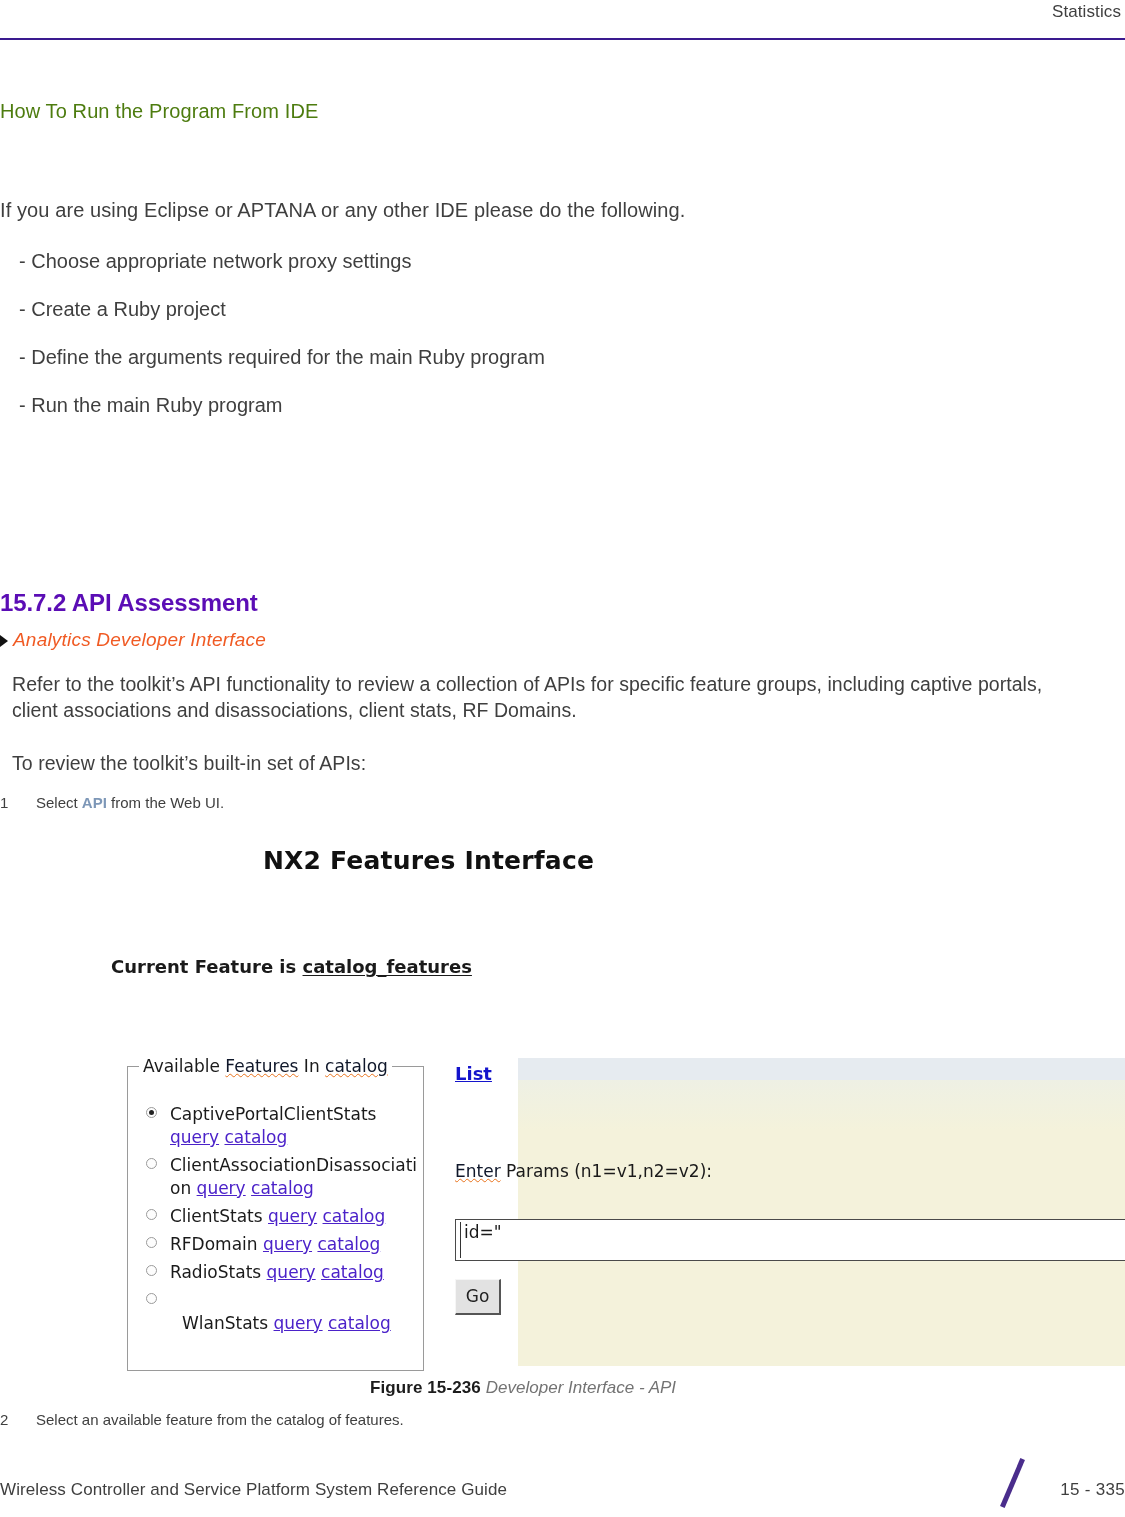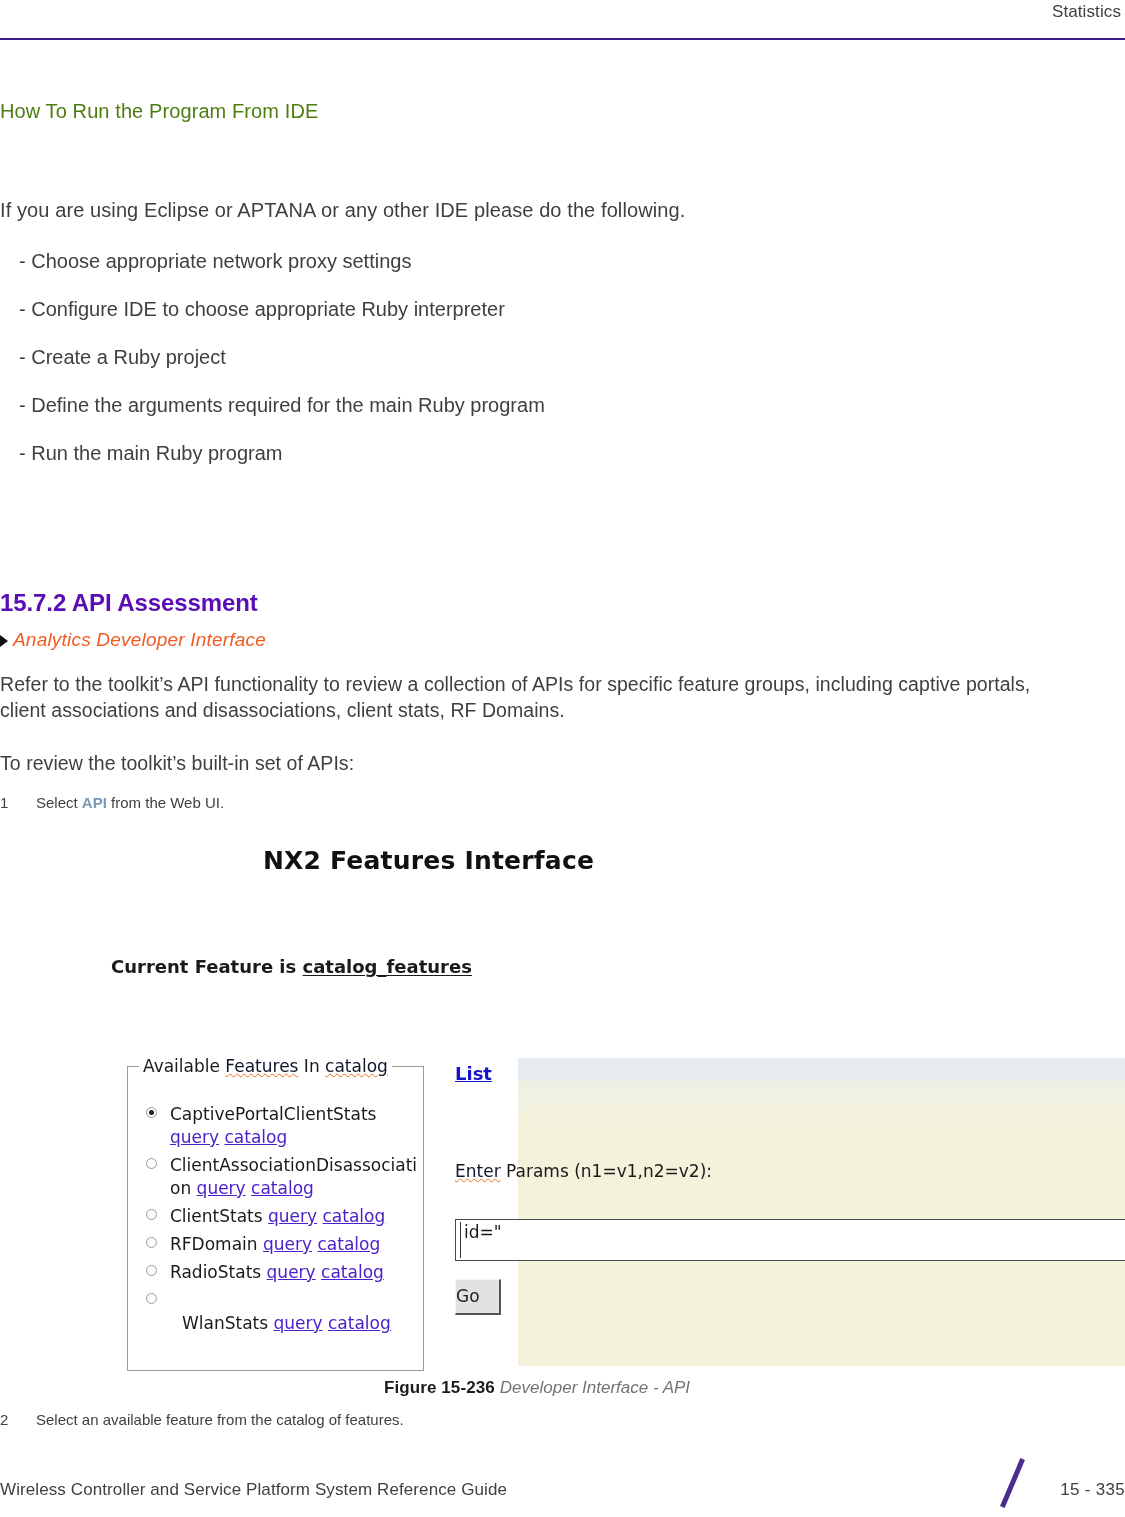--- a/index.html
+++ b/index.html
@@ -129,20 +129,21 @@
 
   
   .para {
     position: absolute;
     left: 0;
     width: 1072px;
     font-size: 19.5px;
     color: #3f3f3f;
     line-height: 26px;
     letter-spacing: 0.05px;
+    padding-left: 12px;
   }
   .para-1 { top: 615px; }
   .para-2 { top: 694px; }
 
   .step {
     position: absolute;
     left: 0;
     font-size: 15px;
     color: #3f3f3f;
     white-space: nowrap;
@@ -345,33 +346,32 @@
     width: 46px;
     height: 36px;
     background: #e2e2e2;
     border-top: 1px solid #f6f6f6;
     border-left: 1px solid #f6f6f6;
     border-right: 2px solid #555555;
     border-bottom: 2px solid #555555;
     box-sizing: border-box;
     font-size: 17px;
     color: #222222;
-    text-align: left;
+    text-align: center;
     line-height: 32px;
   }
 
   
   .fig-caption {
     position: absolute;
     left: 0;
     top: 1322px;
     width: 1046px;
     text-align: center;
     white-space: nowrap;
-    margin-left: 14px;
   }
   .fig-caption .num {
     font-size: 17px;
     font-weight: bold;
     color: #1c1c1c;
     letter-spacing: 0.1px;
   }
   .fig-caption .desc {
     font-size: 17px;
     font-style: italic;
@@ -426,21 +426,20 @@
 </div>
 
 <div class="content">
 
   <div class="intro-heading plain-line">How To Run the Program From IDE</div>
 
   <div class="intro-sentence plain-line">If you are using Eclipse or APTANA or any other IDE please do the following.</div>
 
   <div class="bullet-list">
     <div class="bullet-item">- Choose appropriate network proxy settings</div>
-    <div class="bullet-item">- Configure IDE to choose appropriate Ruby interpreter</div>
     <div class="bullet-item">- Create a Ruby project</div>
     <div class="bullet-item">- Define the arguments required for the main Ruby program</div>
     <div class="bullet-item">- Run the main Ruby program</div>
   </div>
 
   <div class="section-heading">15.7.2 API Assessment</div>
 
   <div class="breadcrumb">
     <span class="breadcrumb-marker"></span>
     <span class="breadcrumb-label">Analytics Developer Interface</span>

